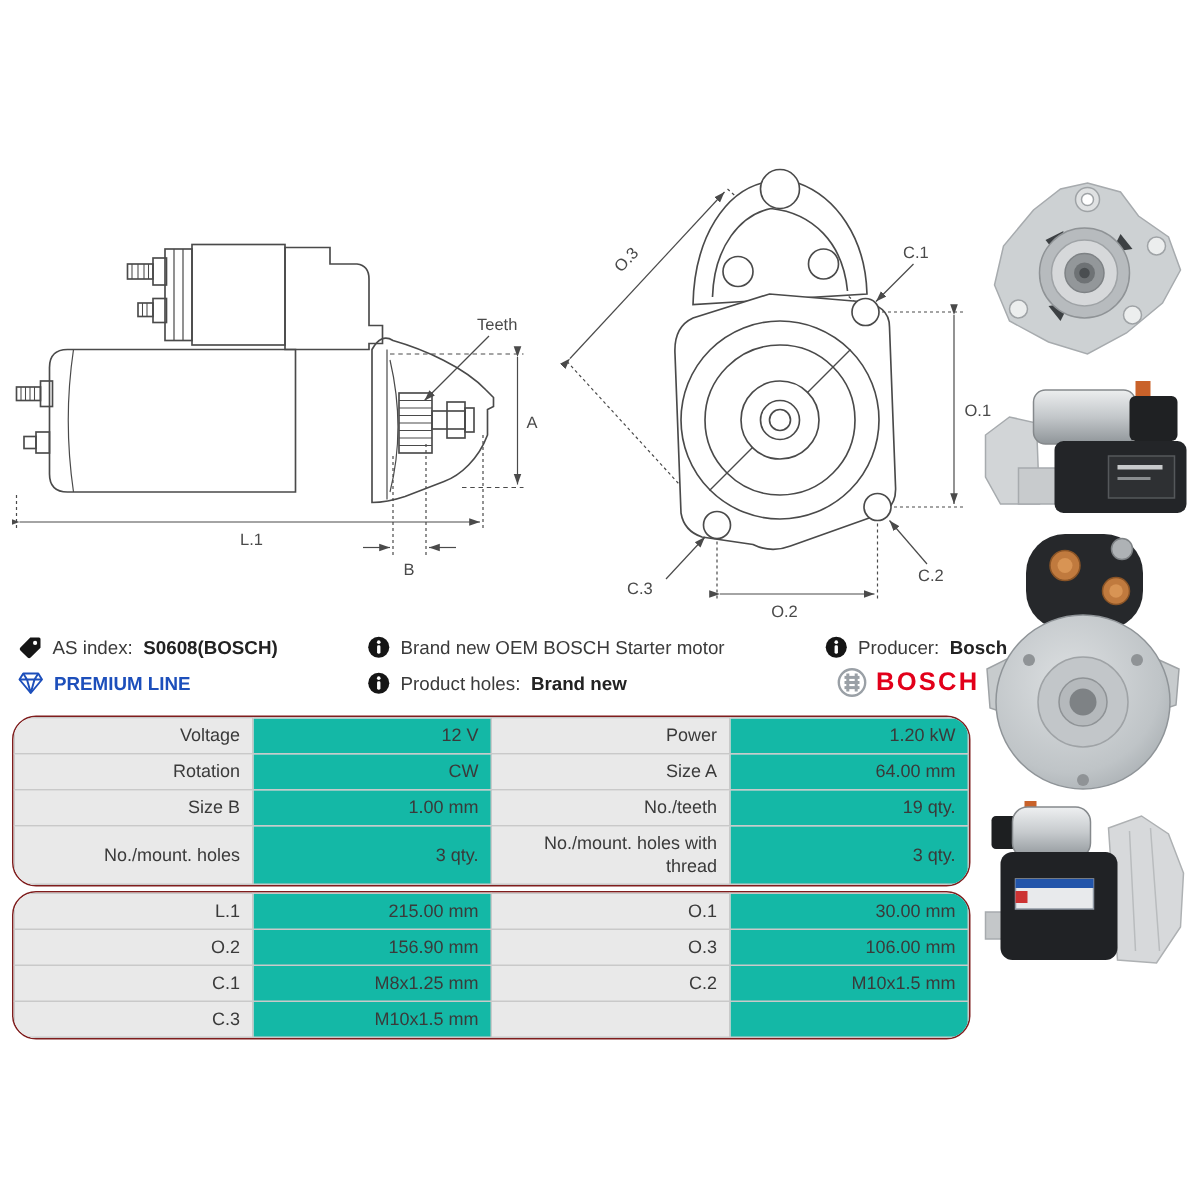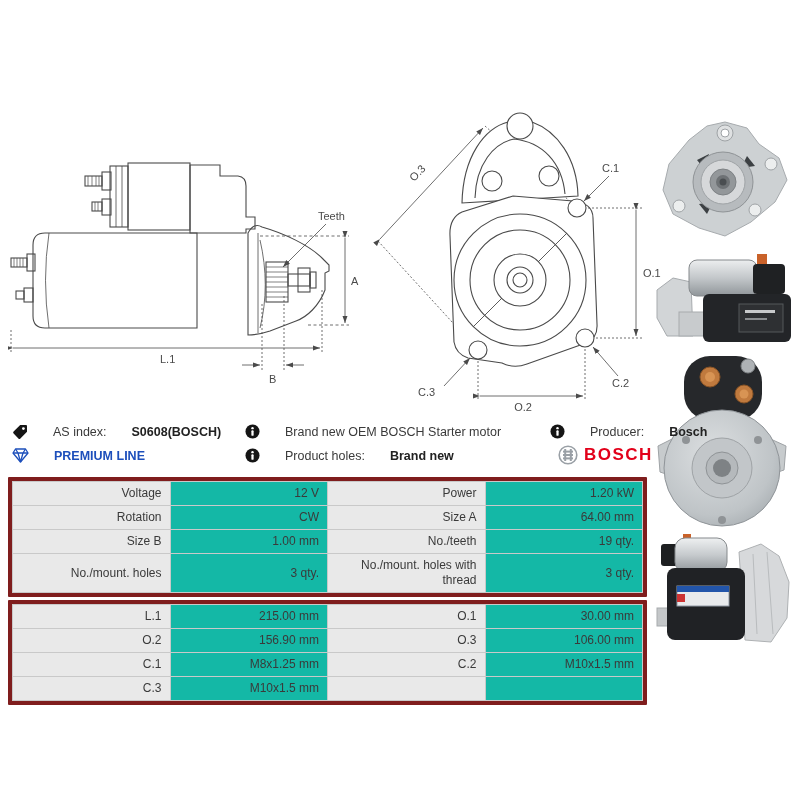--- a/index.html
+++ b/index.html
@@ -4,29 +4,29 @@
 <style>
   html,body{margin:0;padding:0;}
   body{
     width:800px;height:800px;position:relative;background:#ffffff;
     font-family:"Liberation Sans", sans-serif;color:#3a3a3a;overflow:hidden;
   }
   .abs{position:absolute;}
   svg text{font-family:"Liberation Sans", sans-serif;fill:#4a4a4a;}
 
   
-  .info-item{position:absolute;display:flex;align-items:center;gap:25px;font-size:12.5px;color:#3a3a3a;white-space:nowrap;}
+  .info-item{position:absolute;display:flex;align-items:center;gap:7px;font-size:12.5px;color:#3a3a3a;white-space:nowrap;}
   .info-item .b{font-weight:bold;color:#222;}
   .premium{color:#1d4fbb;font-weight:bold;}
   .bosch-logo{position:absolute;display:flex;align-items:center;gap:6px;}
   .bosch-word{color:#e2001a;font-weight:bold;font-size:17px;letter-spacing:1.5px;}
 
   
   .spec-wrap{position:absolute;left:8px;width:639px;}
-  .spec-section{border-radius:1px;overflow:hidden;border:4px solid #7f1d1d;margin-bottom:3px;background:#fff;}
+  .spec-section{border-radius:16px;overflow:hidden;border:1px solid #7f1d1d;margin-bottom:3px;background:#fff;}
   table.spec{border-collapse:collapse;width:100%;table-layout:fixed;}
   table.spec td{
     border:1px solid #c9c9c9;font-size:12px;color:#3a3a3a;
     padding:4px 8px 4px 4px;text-align:right;height:15px;line-height:1.25;
     vertical-align:middle;
   }
   td.lbl{background:#e9e9e9;}
   td.val{background:#14b8a6;}
 
   .photo{position:absolute;}

